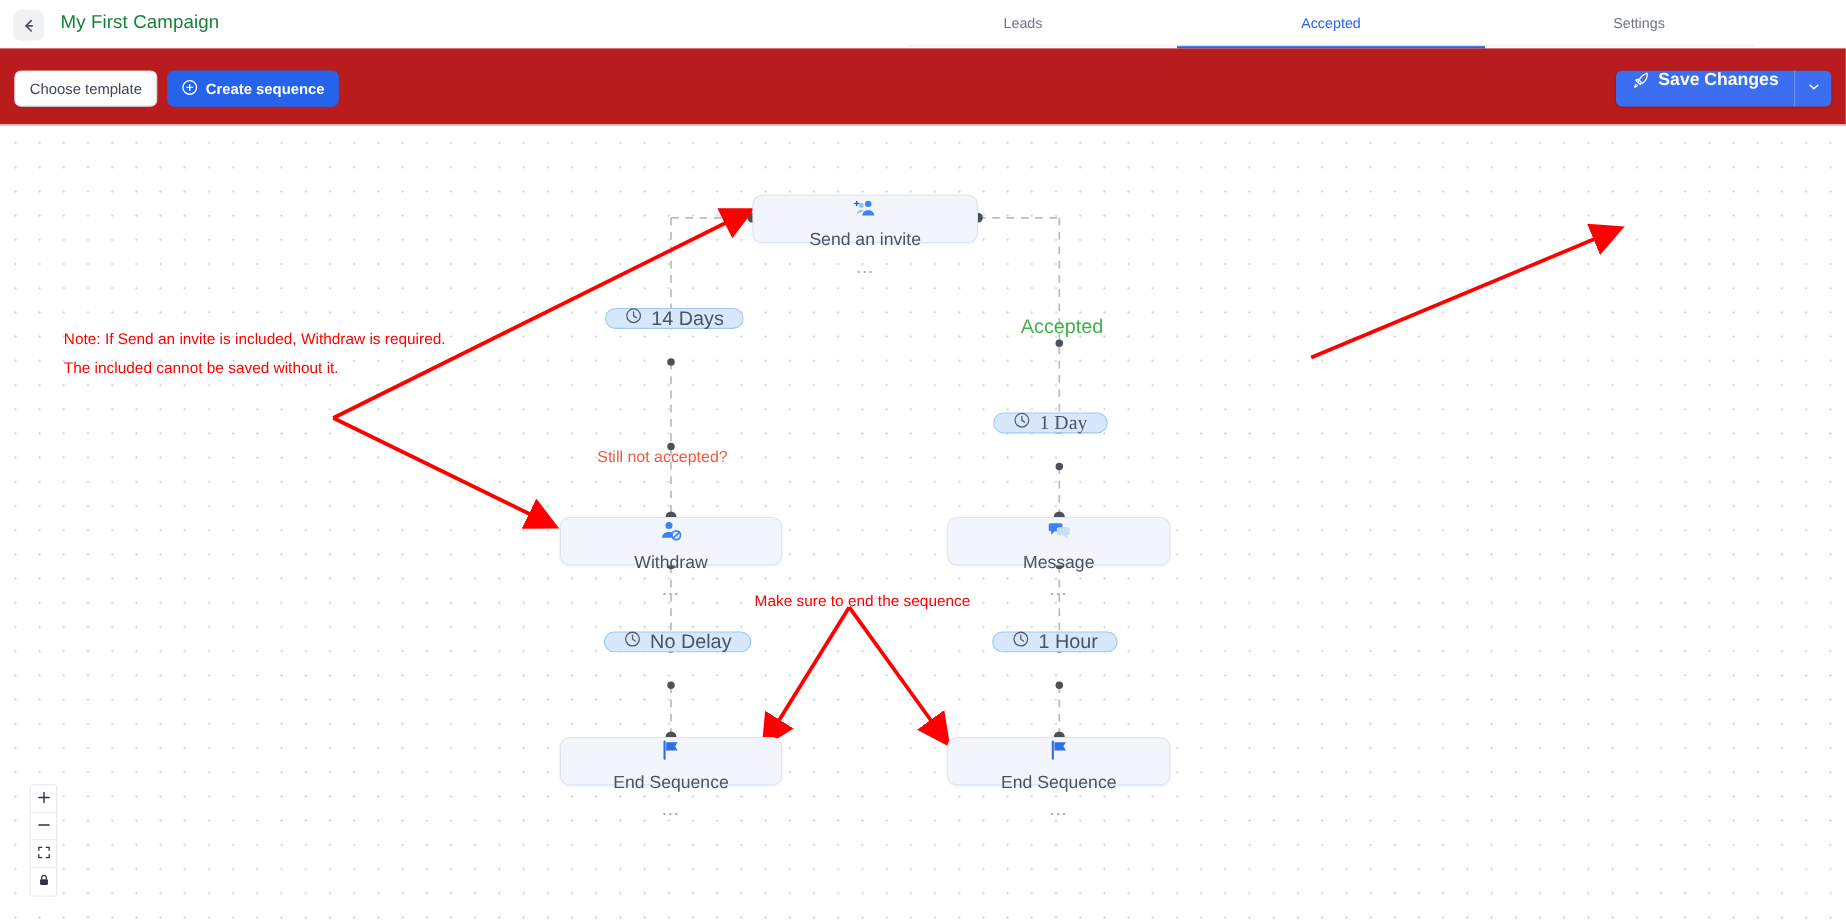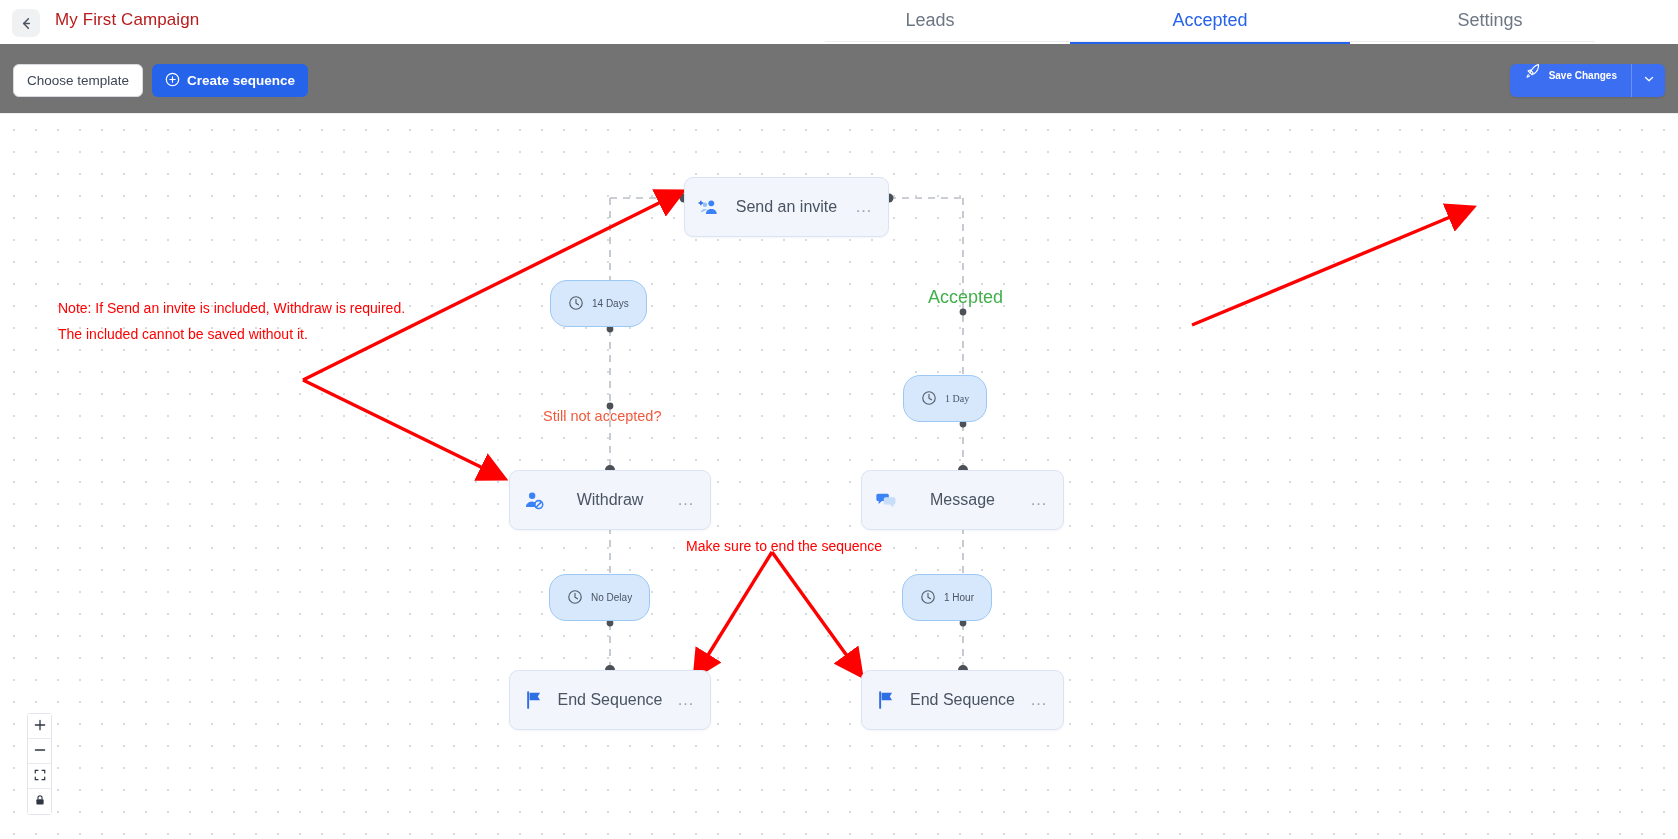--- a/index.html
+++ b/index.html
@@ -18,41 +18,41 @@
   .back-btn {
     position: absolute; left: 12px; top: 9px;
     width: 28px; height: 28px; border-radius: 7px;
     background: #f0f1f3; border: none;
     display: flex; align-items: center; justify-content: center;
     cursor: pointer;
   }
   .back-btn svg { display:block; }
   .page-title {
     position: absolute; left: 55px; top: 10px;
-    font-size: 17px; color: #b91c1c; letter-spacing: .1px;
+    font-size: 17px; color: #15803d; letter-spacing: .1px;
   }
   .tabs {
     position: absolute; left: 790px; top: 0; width: 840px; height: 44px;
     display: flex;
   }
   .tab {
     flex: 1; display: flex; align-items: center; justify-content: center;
-    font-size: 18px; color: #6d7683; cursor: pointer;
+    font-size: 13px; color: #6d7683; cursor: pointer;
     height: 44px; border-bottom: 3px solid transparent;
   }
   .tab.active { color: #2563eb; border-bottom-color: #2563eb; font-weight: 400; }
   .topbar-rule {
     position: absolute; left: 825px; top: 41px; width: 770px; height: 1px;
     background: #eceef1;
   }
 
   
   .toolbar {
     position: absolute; top: 44px; left: 0; width: 1678px; height: 70px;
-    background: #737373; border-bottom: 1px solid #eceef1;
+    background: #b91c1c; border-bottom: 1px solid #eceef1;
   }
   .btn-choose {
     position: absolute; left: 13px; top: 20px;
     height: 33px; padding: 0 13px;
     background: #fff; border: 1px solid #d7dbe0; border-radius: 6px;
     font-size: 13.5px; color: #3d4655; cursor: pointer;
     font-family: "Liberation Sans", sans-serif;
     display: flex; align-items: center;
   }
   .btn-create {
@@ -64,22 +64,22 @@
     display: flex; align-items: center; gap: 7px; justify-content: flex-end;
   }
   .btn-save-group {
     position: absolute; right: 13px; top: 20px;
     display: flex; height: 33px;
     border-radius: 6px; overflow: hidden;
     box-shadow: 0 1px 2px rgba(0,0,0,.12);
   }
   .btn-save {
     background: #3b6ef0; border: none; color: #fff;
-    font-size: 10px; font-weight: bold; padding: 16px 14px;
-    display: flex; align-items: flex-end; gap: 8px; cursor: pointer;
+    font-size: 16px; font-weight: bold; padding: 0 14px;
+    display: flex; align-items: flex-start; gap: 8px; cursor: pointer;
     font-family: "Liberation Sans", sans-serif;
   }
   .btn-save-caret {
     background: #3b6ef0; border: none; border-left: 1px solid #6a92f5;
     width: 34px; display: flex; align-items: center; justify-content: center;
     cursor: pointer;
   }
   .btn-beautify {
     position: absolute; right: 13px; top: 134px;
     height: 28px; padding: 0 13px;
@@ -95,41 +95,42 @@
     background-color: #ffffff;
     background-image: radial-gradient(#d6d9de 0.9px, transparent 0.9px);
     background-size: 22px 22px;
     background-position: 3px 4px;
     overflow: hidden;
   }
   .svg-layer { position: absolute; inset: 0; width: 1678px; height: 724px; }
 
   
   .node {
-    position: absolute; height: 60px;
+    position: absolute; height: 44px;
     background: #f2f5fb; border: 1px solid #dbe4f5; border-radius: 9px;
     display: flex; align-items: center; gap: 10px;
     padding: 0 13px;
     font-size: 16px; color: #4a5362;
     box-shadow: 0 1px 2px rgba(30,50,90,.05);
     cursor: pointer;
+    flex-direction: column;
   }
   .node .node-label { flex: 1; text-align: center; white-space: nowrap; }
   .node .dots {
     color: #9aa3b0; font-size: 17px; letter-spacing: 1px; line-height: 10px;
     cursor: pointer; padding: 0 2px;
   }
   .node .nicon { width: 22px; height: 22px; display:block; flex: none; }
 
   .pill {
-    position: absolute; height: 47px;
+    position: absolute; height: 19px;
     background: #d7e8fd; border: 1px solid #9cc8f6; border-radius: 17px;
     display: flex; align-items: center; justify-content: center; gap: 8px;
     padding: 0 17px;
-    font-size: 10px; color: #4a5362; white-space: nowrap;
+    font-size: 18px; color: #4a5362; white-space: nowrap;
     cursor: pointer;
   }
 
   .label-accepted {
     position: absolute; font-size: 18px; color: #41b04b; white-space: nowrap;
   }
   .label-branch {
     position: absolute; font-size: 14.5px; color: #f05a3c; white-space: nowrap;
   }
 

